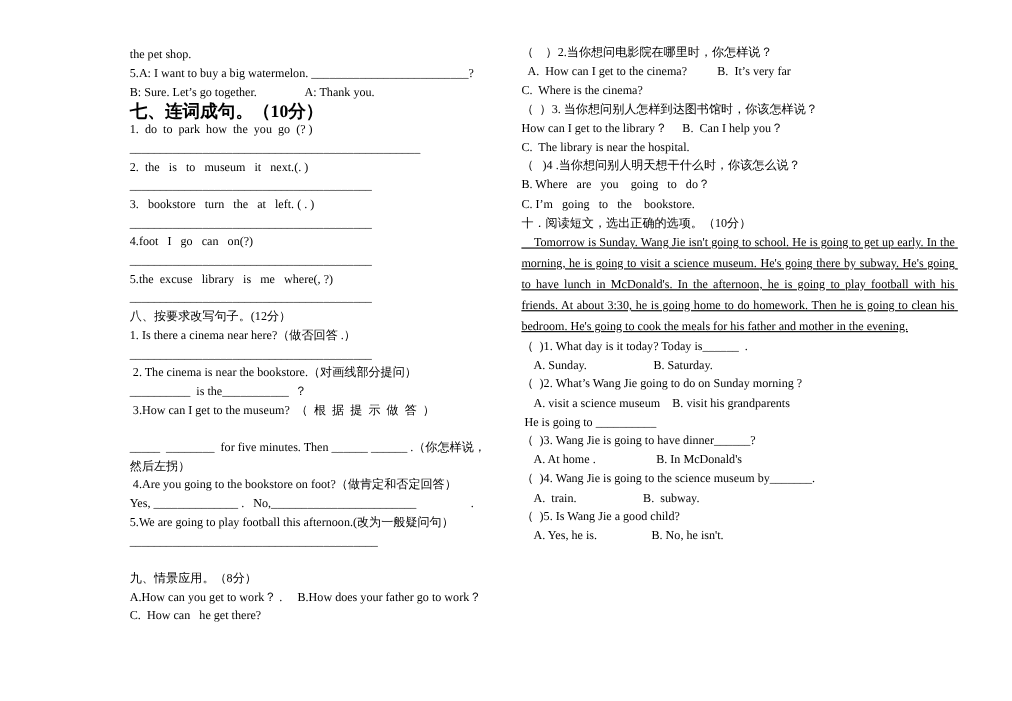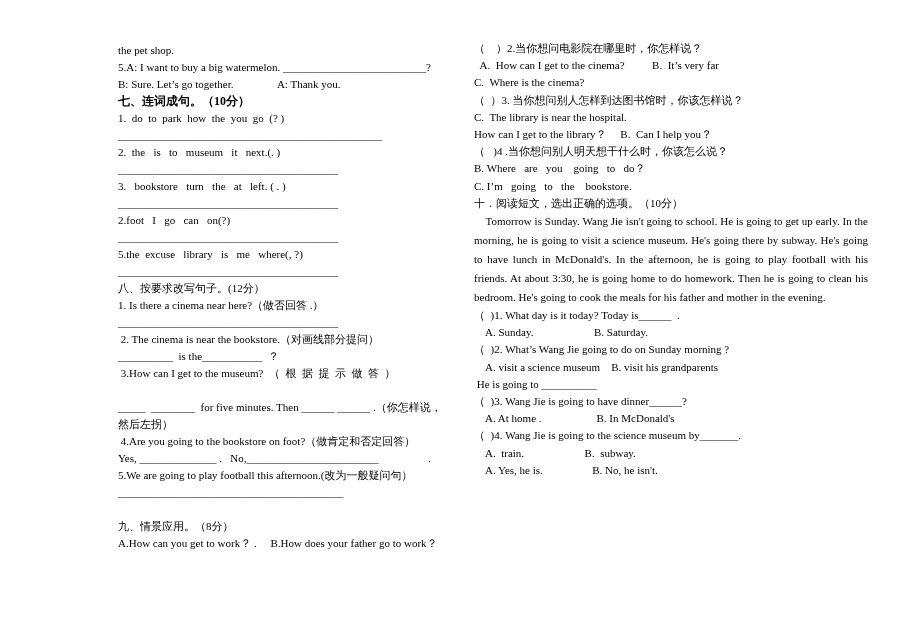--- a/index.html
+++ b/index.html
@@ -17,75 +17,77 @@
   .col-left  { left: 118px; top: 42px; width: 364px; }
   .col-right { left: 474px; top: 40px; width: 394px; }
   .line {
     white-space: pre-wrap;
     font-size: 11px;
     line-height: 17px;
     min-height: 17px;
     color: #000000;
   }
   .col-right .line { line-height: 17.2px; min-height: 17.2px; }
-  .line.bold { font-weight: bold; font-size: 12px; }
-  .line.paragraph { text-align: justify; line-height: 19px; }
+  .line.bold { font-weight: bold; font-size: 16px; }
+  .line.paragraph { text-align: justify; line-height: 19px; text-decoration: underline; }
 </style>
 </head>
 <body>
 
 <div class="page">
   <div class="column col-left">
       <div class="line">the pet shop.</div>
       <div class="line">5.A: I want to buy a big watermelon. __________________________?</div>
       <div class="line">B: Sure. Let’s go together.                A: Thank you.</div>
       <div class="line bold">七、连词成句。（10分）</div>
       <div class="line">1.  do  to  park  how  the  you  go  (? )</div>
       <div class="line">________________________________________________</div>
       <div class="line">2.  the   is   to   museum   it   next.(. )</div>
       <div class="line">________________________________________</div>
       <div class="line">3.   bookstore   turn   the   at   left. ( . )</div>
       <div class="line">________________________________________</div>
-      <div class="line">2.foot   I   go   can   on(?)</div>
+      <div class="line">4.foot   I   go   can   on(?)</div>
       <div class="line">________________________________________</div>
       <div class="line">5.the  excuse   library   is   me   where(, ?)</div>
       <div class="line">________________________________________</div>
       <div class="line">八、按要求改写句子。(12分）</div>
       <div class="line">1. Is there a cinema near here?（做否回答 .）</div>
       <div class="line">________________________________________</div>
       <div class="line"> 2. The cinema is near the bookstore.（对画线部分提问）</div>
       <div class="line">__________  is the___________  ？</div>
       <div class="line"> 3.How can I get to the museum?  （  根  据  提  示  做  答  ）</div>
       <div class="line"></div>
       <div class="line">_____  ________  for five minutes. Then ______ ______ .（你怎样说，</div>
       <div class="line">然后左拐）</div>
       <div class="line"> 4.Are you going to the bookstore on foot?（做肯定和否定回答）</div>
       <div class="line">Yes, ______________ .   No,________________________                  .</div>
       <div class="line">5.We are going to play football this afternoon.(改为一般疑问句）</div>
       <div class="line">_________________________________________</div>
       <div class="line"></div>
       <div class="line">九、情景应用。（8分）</div>
       <div class="line">A.How can you get to work？ .     B.How does your father go to work？</div>
+      <div class="line">C.  How can   he get there?</div>
     </div>
   <div class="column col-right">
       <div class="line">（    ）2.当你想问电影院在哪里时，你怎样说？</div>
       <div class="line">  A.  How can I get to the cinema?          B.  It’s very far</div>
       <div class="line">C.  Where is the cinema?</div>
       <div class="line">（  ）3. 当你想问别人怎样到达图书馆时，你该怎样说？</div>
+      <div class="line">How can I get to the library？     B.  Can I help you？</div>
       <div class="line">C.  The library is near the hospital.</div>
-      <div class="line">How can I get to the library？     B.  Can I help you？</div>
       <div class="line">（   )4 .当你想问别人明天想干什么时，你该怎么说？</div>
       <div class="line">B. Where   are   you    going   to   do？</div>
       <div class="line">C. I’m   going   to   the    bookstore.</div>
       <div class="line">十．阅读短文，选出正确的选项。（10分）</div>
       <div class="line paragraph">    Tomorrow is Sunday. Wang Jie isn't going to school. He is going to get up early. In the morning, he is going to visit a science museum. He's going there by subway. He's going to have lunch in McDonald's. In the afternoon, he is going to play football with his friends. At about 3:30, he is going home to do homework. Then he is going to clean his bedroom. He's going to cook the meals for his father and mother in the evening.</div>
       <div class="line">（  )1. What day is it today? Today is______  .</div>
       <div class="line">    A. Sunday.                      B. Saturday.</div>
       <div class="line">（  )2. What’s Wang Jie going to do on Sunday morning ?</div>
       <div class="line">    A. visit a science museum    B. visit his grandparents</div>
       <div class="line"> He is going to __________</div>
       <div class="line">（  )3. Wang Jie is going to have dinner______?</div>
       <div class="line">    A. At home .                    B. In McDonald's</div>
       <div class="line">（  )4. Wang Jie is going to the science museum by_______.</div>
       <div class="line">    A.  train.                      B.  subway.</div>
+      <div class="line">（  )5. Is Wang Jie a good child?</div>
       <div class="line">    A. Yes, he is.                  B. No, he isn't.</div>
     </div>
 </div>
 
 </body></html>

